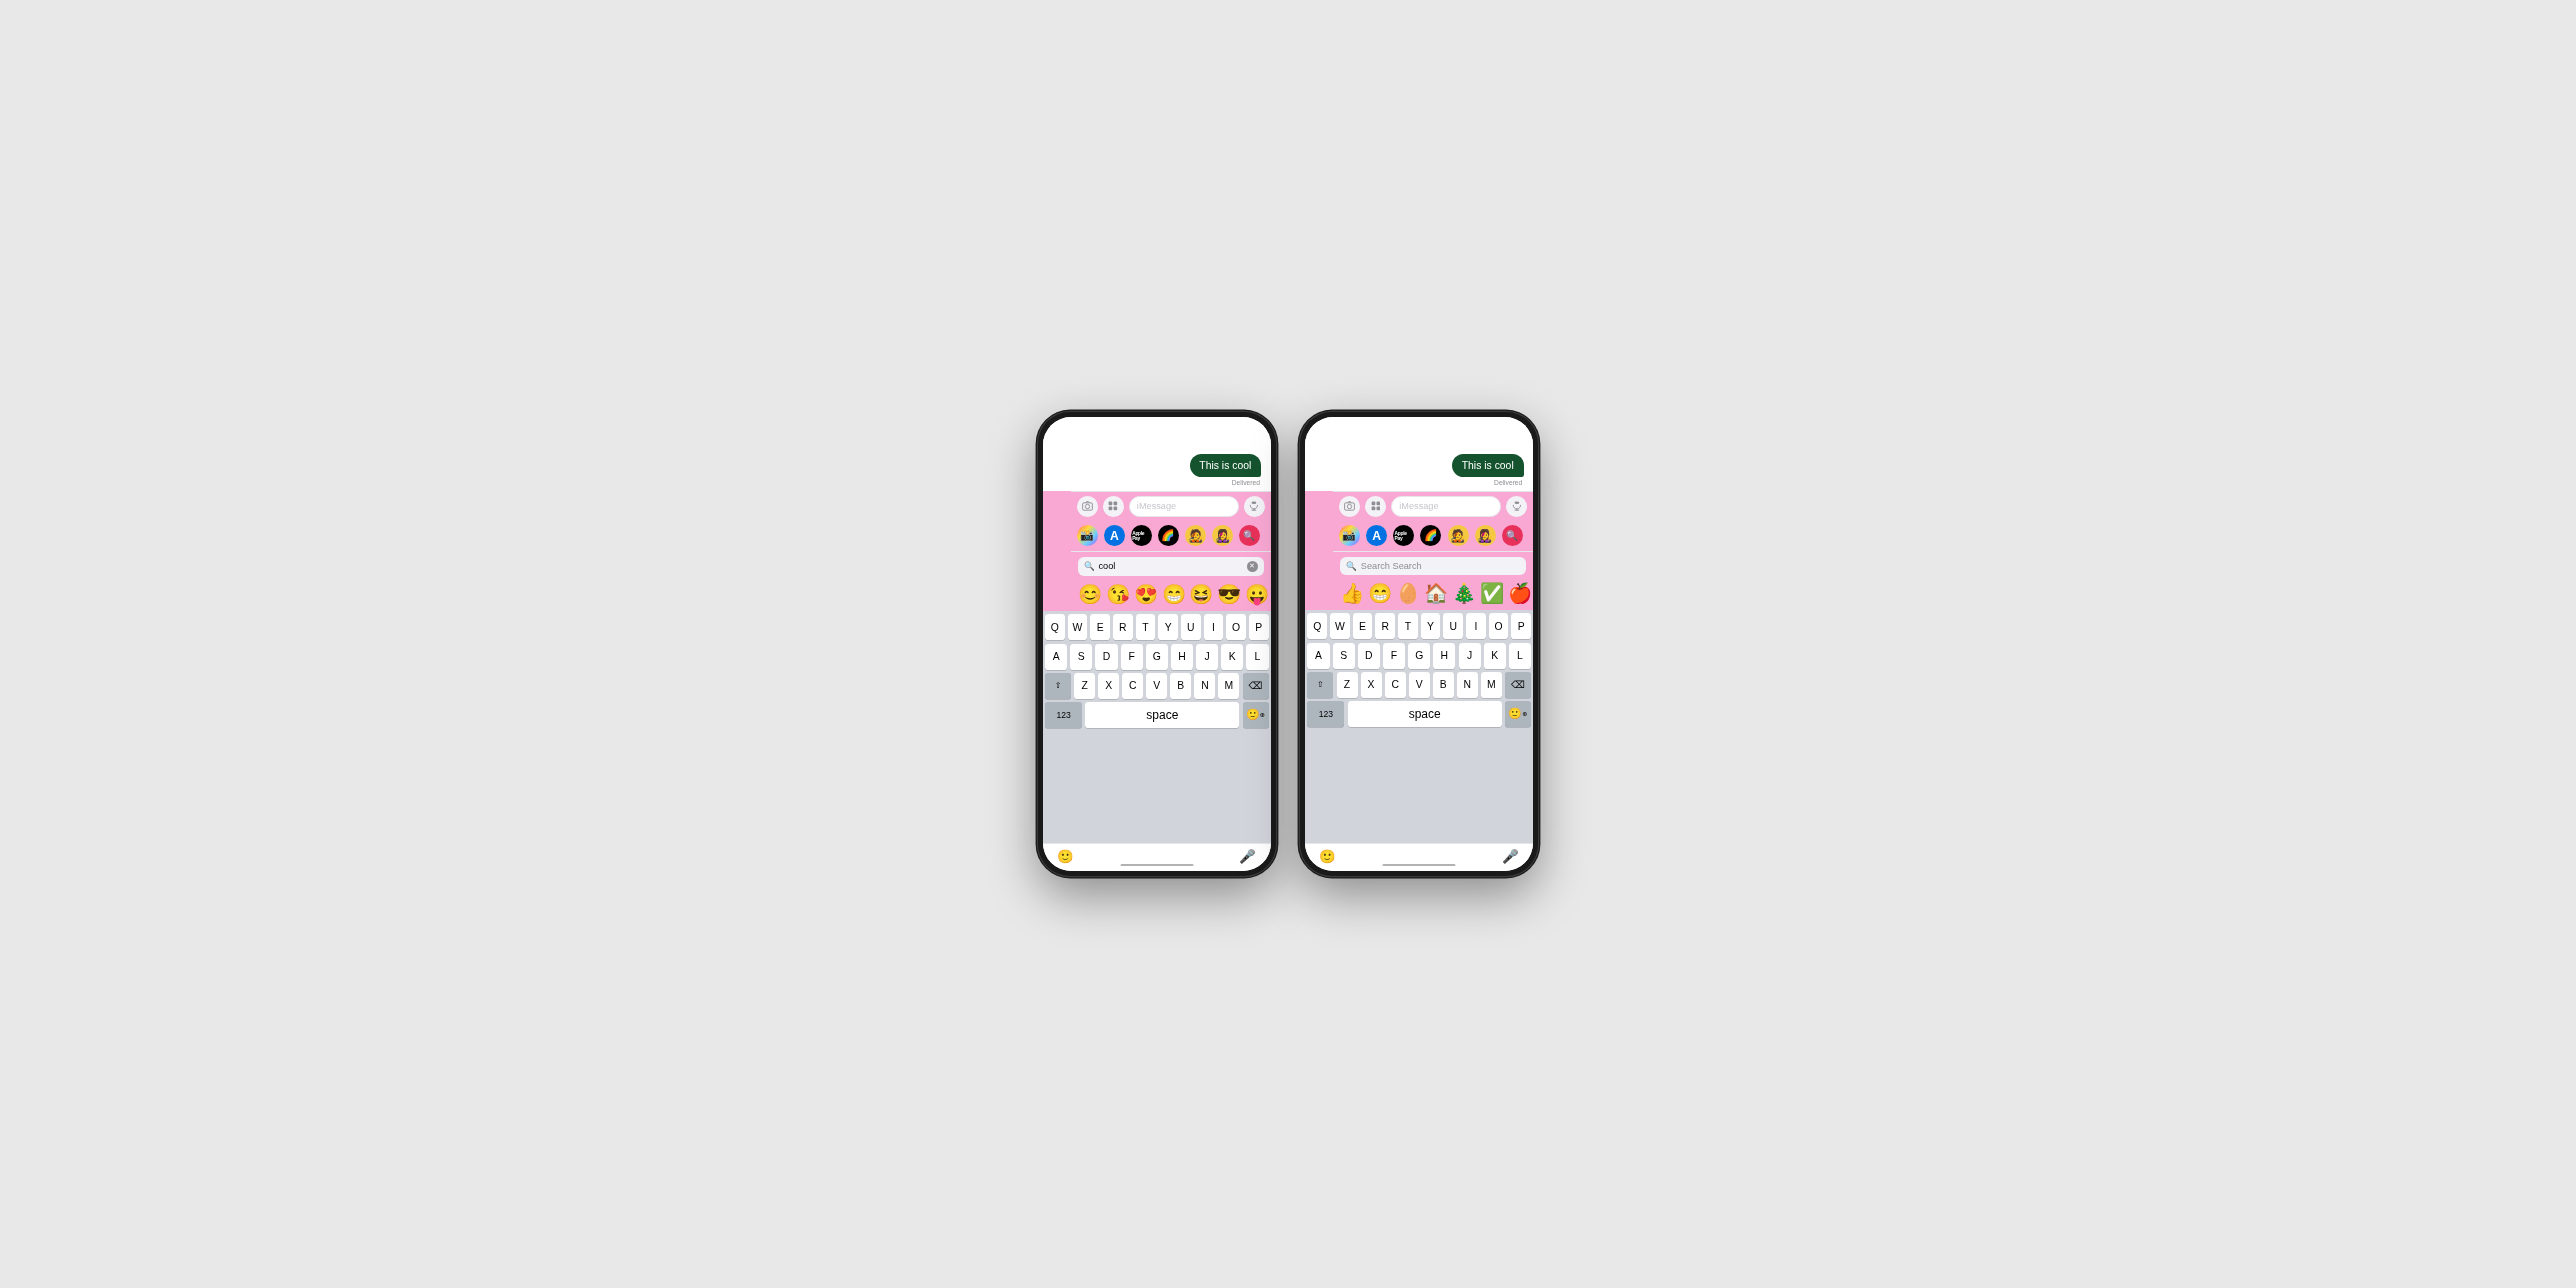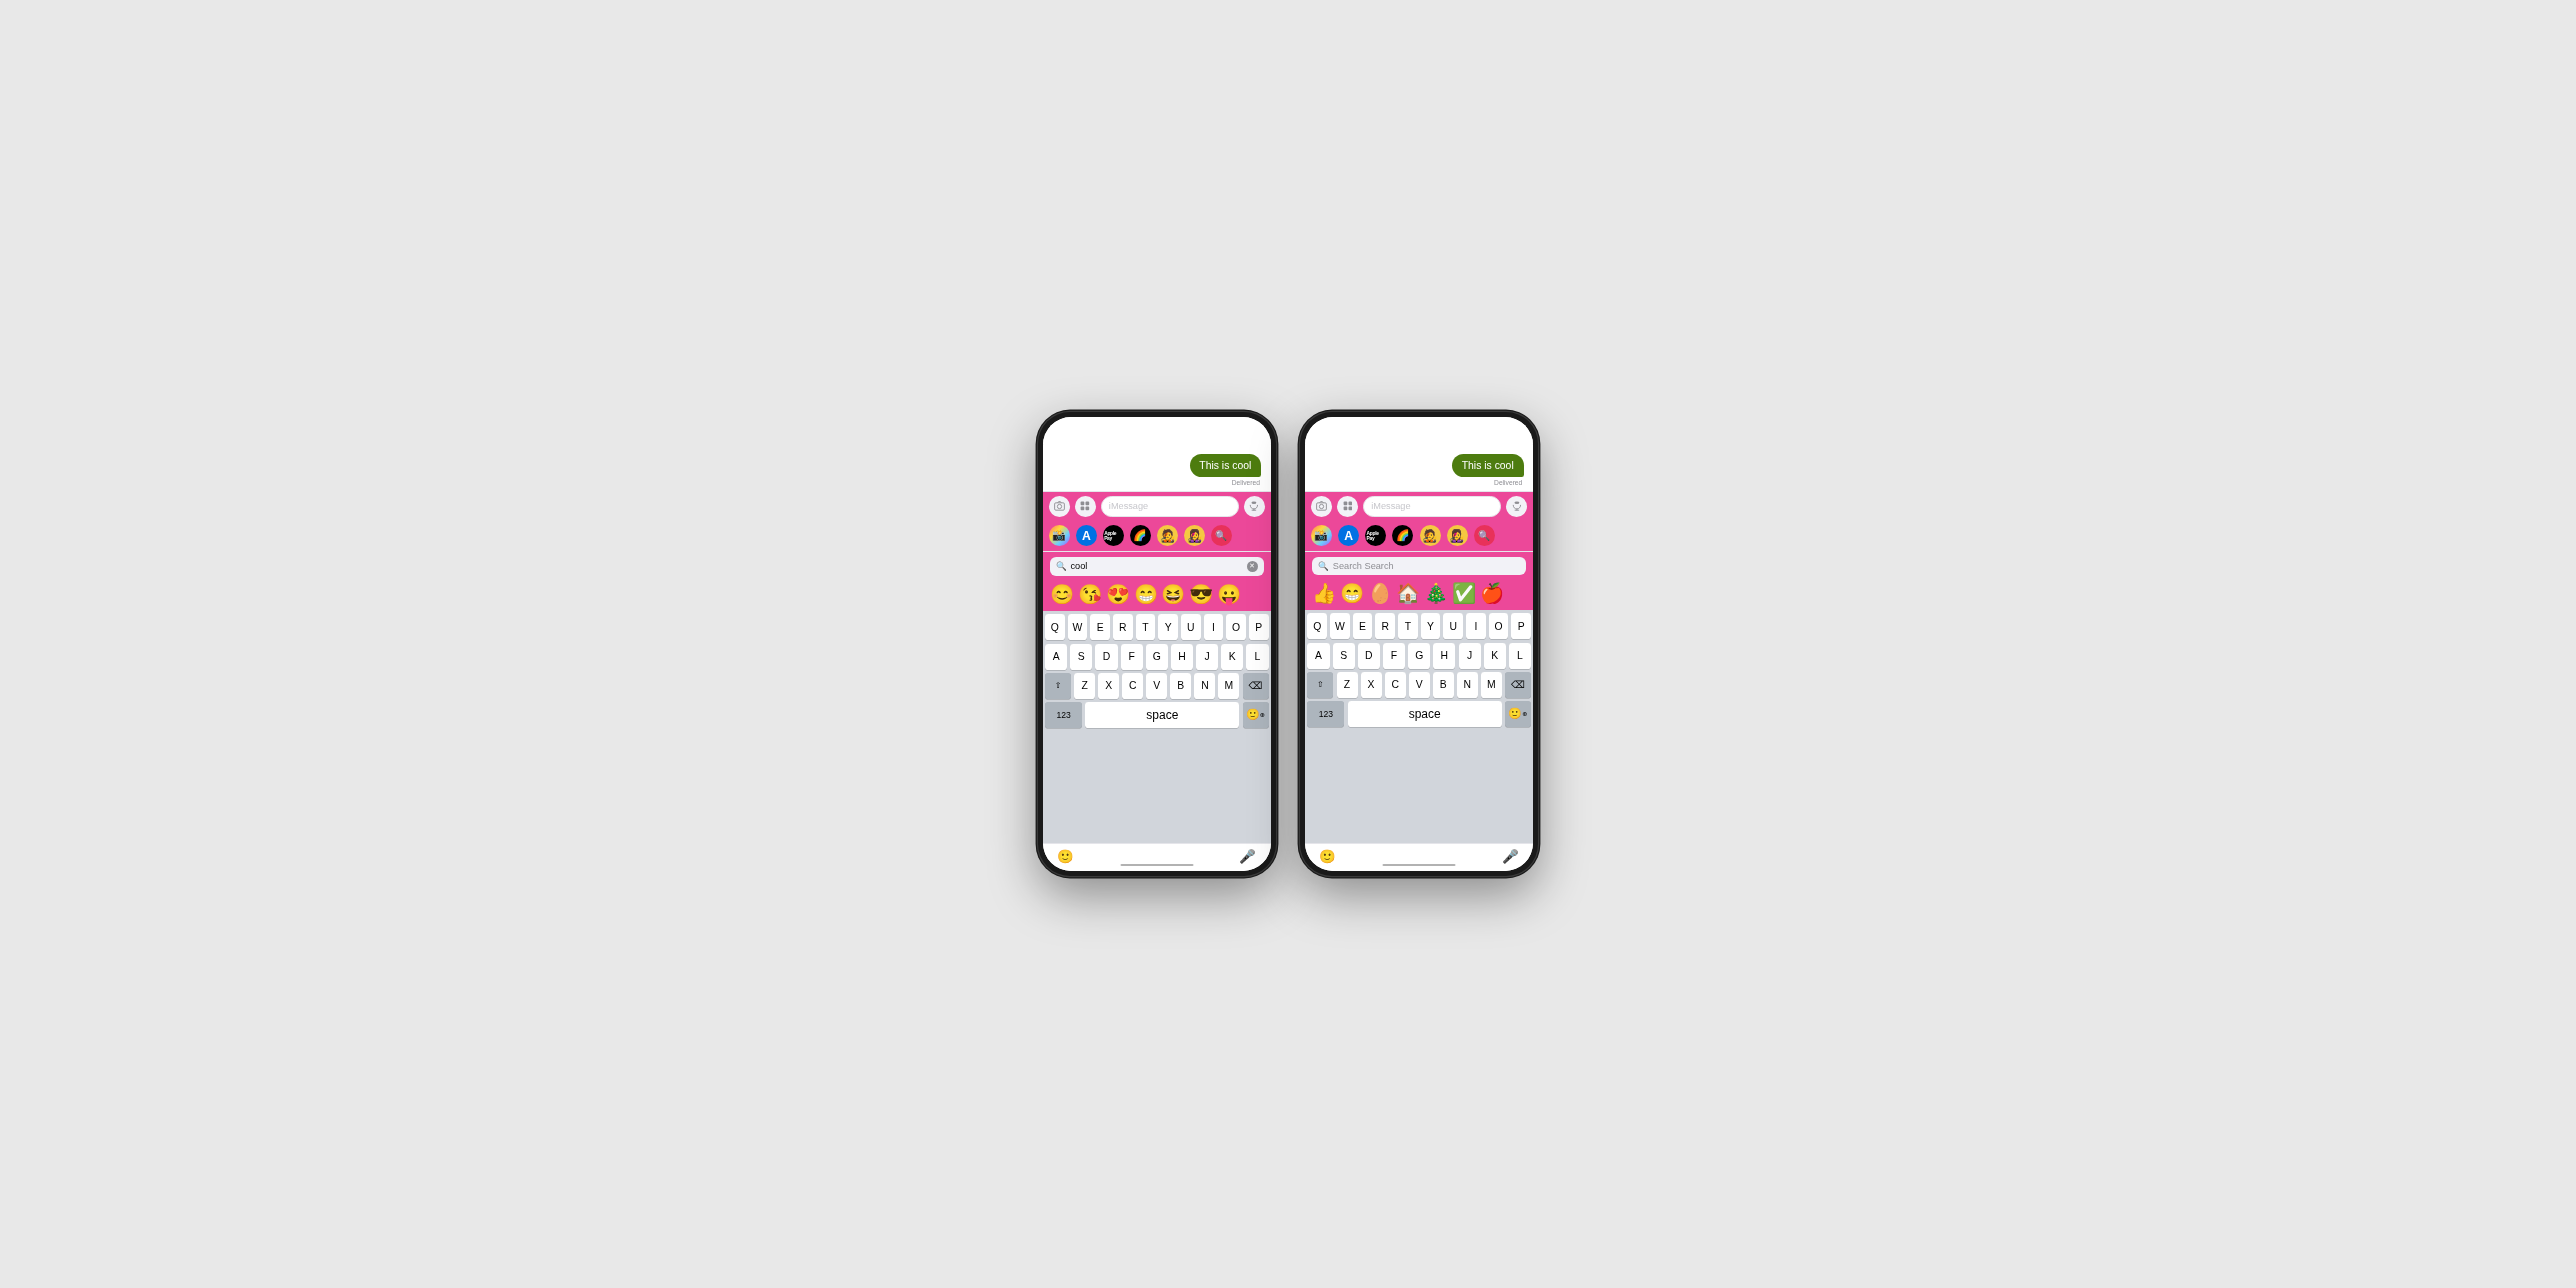--- a/index.html
+++ b/index.html
@@ -57,21 +57,21 @@
     
     .messages-area {
       flex: 0 0 auto;
       padding: 9.8px 9.8px 4.9px;
       display: flex;
       flex-direction: column;
       align-items: flex-end;
     }
 
     .message-bubble {
-      background: #4d7c0f;
+      background: #14532d;
       color: white;
       border-radius: 12.2px 12.2px 2.4px 12.2px;
       padding: 6.1px 9.8px;
       font-size: 10.4px;
       font-weight: 400;
       max-width: 75%;
     }
 
     .delivered-text {
       font-size: 6.7px;
@@ -294,21 +294,22 @@
     .status-area {
       height: 27px;
       position: relative;
       background: #fff;
     }
 
     
     .input-area-wrapper {
       display: flex;
       flex-direction: column;
-      background: #ec4899;
+      background: #f9a8d4;
+      padding-left: 28px;
     }
   </style>
 </head>
 <body>
 
 <div class="phone-container">
   <div class="phone-frame">
     <div class="phone-screen">
 
       <div class="status-area"></div>

